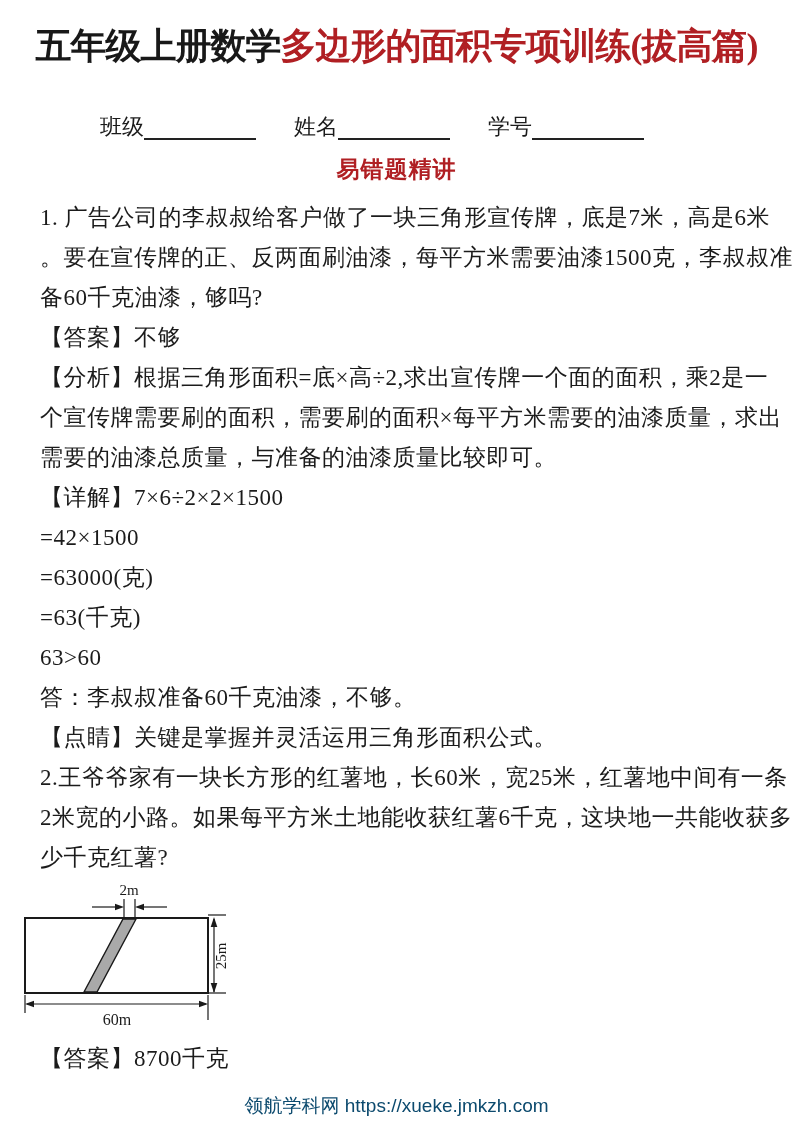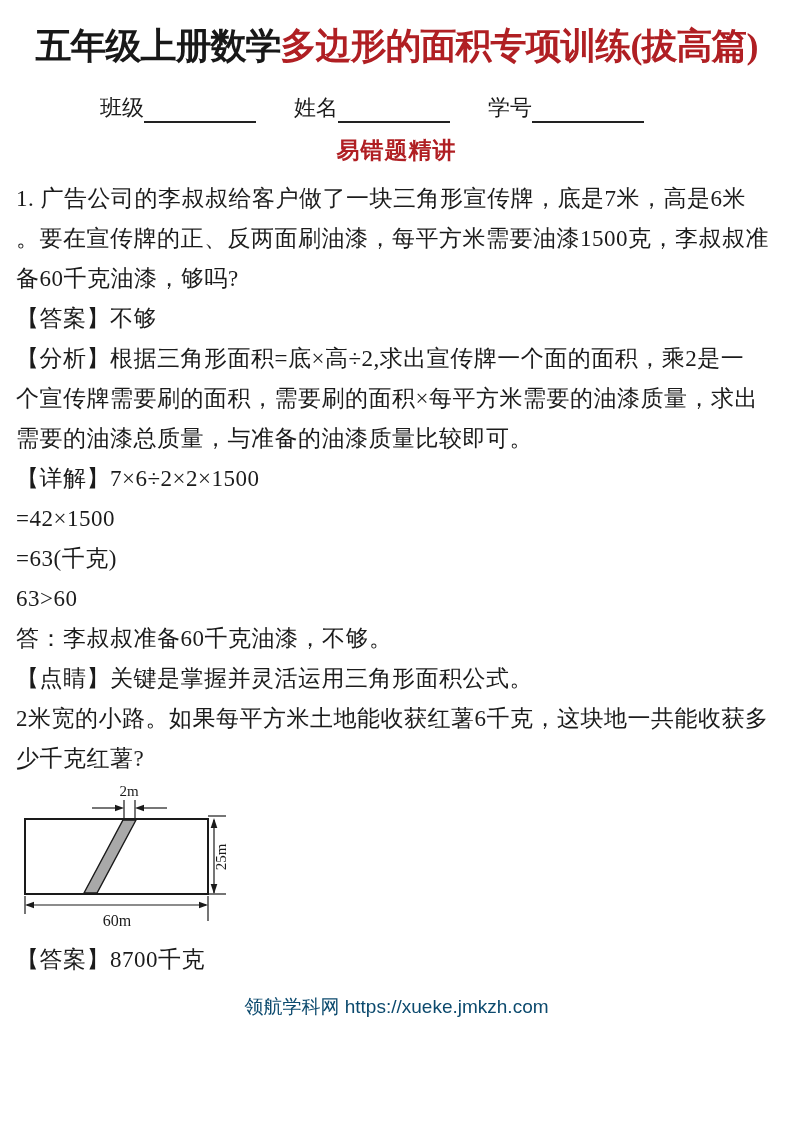--- a/index.html
+++ b/index.html
@@ -7,27 +7,27 @@
     width:793px; height:1122px; background:#ffffff;
     font-family:"Liberation Serif","DejaVu Serif",serif;
     color:#1b1b1b; overflow:hidden;
   }
   .title { text-align:center; margin-top:22px; font-size:36px; font-weight:bold;
            white-space:nowrap; letter-spacing:-1px; }
   .title .t-black { color:#181818; }
   .title .t-red   { color:#b01f23; }
 
   .fields { display:flex; margin:22px 0 0 100px; font-size:22px; align-items:flex-end; }
-  .field  { display:flex; align-items:flex-end; margin-right:38px; }
+  .field  { display:flex; align-items:center; margin-right:38px;margin-top:19px; }
   .blank  { display:inline-block; width:112px; height:24px; border-bottom:2px solid #222; }
 
   .section-heading { text-align:center; color:#b01f23; font-size:23px;
                      font-weight:bold; margin-top:12px; letter-spacing:1px; }
 
-  .bodytext { padding:0 16px; margin-top:13px; font-size:23px; }
+  .bodytext { padding:0 40px; margin-top:13px; font-size:23px; }
   .line { height:40px; line-height:40px; white-space:nowrap; letter-spacing:0.5px; }
 
   .diagram { margin:4px 0 0 18px; height:152px; }
   .diagram svg text { font-family:"Liberation Serif","DejaVu Serif",serif; fill:#1a1a1a; }
 
   .footer { text-align:center; color:#0c4a6e; font-size:19px; margin-top:14px;
             font-family:"Liberation Sans","DejaVu Sans",sans-serif; }
 </style>
 </head>
 <body>
@@ -58,24 +58,26 @@
   <div class="bodytext">
     <div class="line">1. 广告公司的李叔叔给客户做了一块三角形宣传牌，底是7米，高是6米</div>
     <div class="line">。要在宣传牌的正、反两面刷油漆，每平方米需要油漆1500克，李叔叔准</div>
     <div class="line">备60千克油漆，够吗?</div>
     <div class="line">【答案】不够</div>
     <div class="line">【分析】根据三角形面积=底×高÷2,求出宣传牌一个面的面积，乘2是一</div>
     <div class="line">个宣传牌需要刷的面积，需要刷的面积×每平方米需要的油漆质量，求出</div>
     <div class="line">需要的油漆总质量，与准备的油漆质量比较即可。</div>
     <div class="line">【详解】7×6÷2×2×1500</div>
     <div class="line">=42×1500</div>
+    <div class="line">=63000(克)</div>
     <div class="line">=63(千克)</div>
     <div class="line">63&gt;60</div>
     <div class="line">答：李叔叔准备60千克油漆，不够。</div>
     <div class="line">【点睛】关键是掌握并灵活运用三角形面积公式。</div>
+    <div class="line">2.王爷爷家有一块长方形的红薯地，长60米，宽25米，红薯地中间有一条</div>
     <div class="line">2米宽的小路。如果每平方米土地能收获红薯6千克，这块地一共能收获多</div>
     <div class="line">少千克红薯?</div>
   </div>
 
   <div class="diagram">
     <svg width="240" height="152" viewBox="0 0 240 152">
 
       <text x="111" y="13" font-size="15" text-anchor="middle">2m</text>
       <line x1="106" y1="17" x2="106" y2="36" stroke="#1a1a1a" stroke-width="1.2"></line>
       <line x1="117" y1="17" x2="117" y2="36" stroke="#1a1a1a" stroke-width="1.2"></line>

